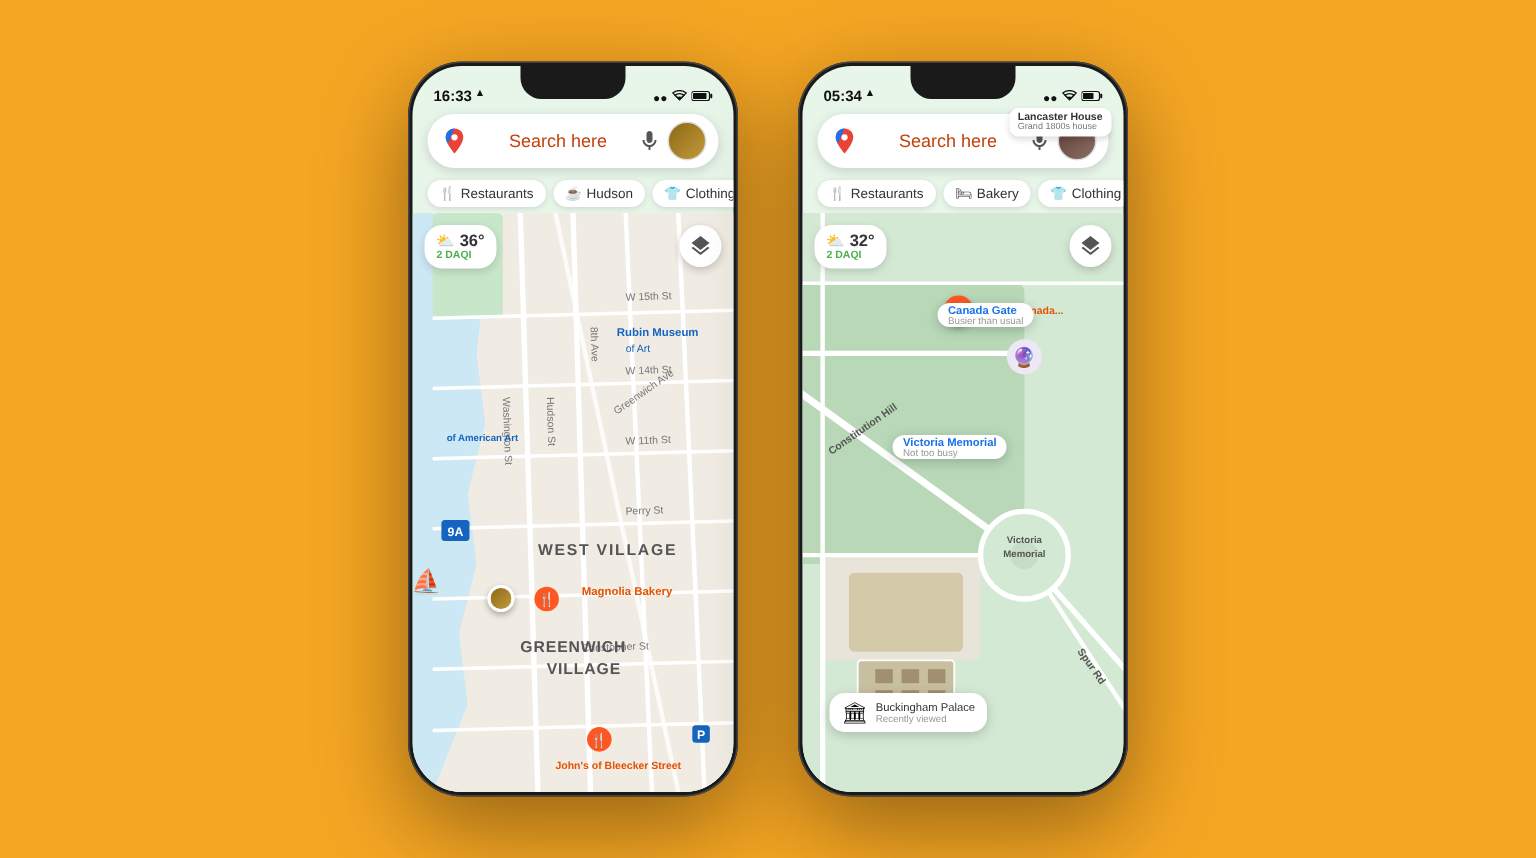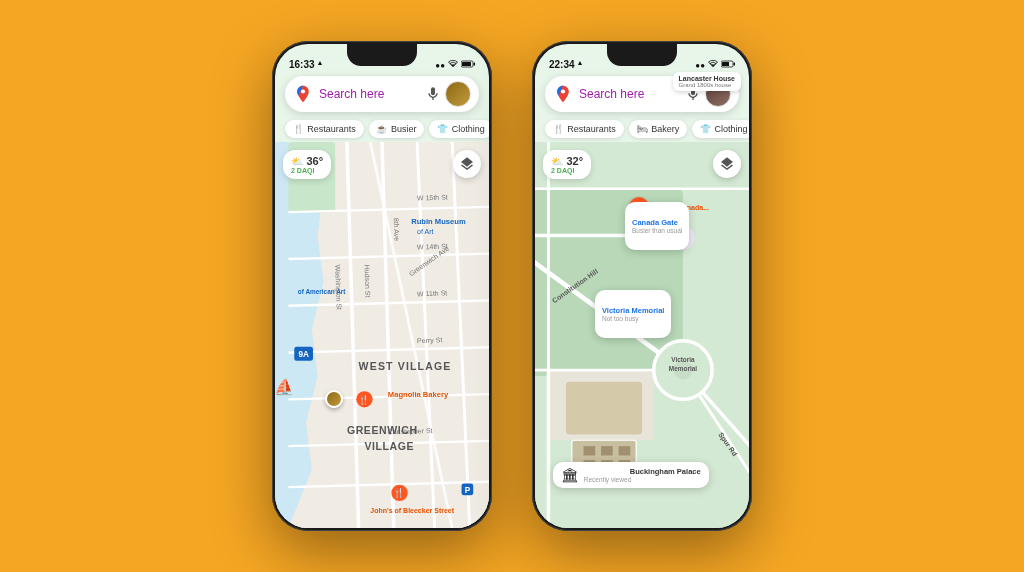--- a/index.html
+++ b/index.html
@@ -97,22 +97,23 @@
 
     .google-maps-logo {
       width: 20px;
       height: 20px;
       flex-shrink: 0;
     }
 
     .search-text {
       flex: 1;
       font-size: 12px;
-      color: #a21caf;
+      color: #c2410c;
       margin-left: 6px;
+      text-align: center;
     }
 
     .mic-icon {
       width: 16px;
       height: 16px;
       color: #555;
       flex-shrink: 0;
     }
 
     .avatar {
@@ -206,21 +207,21 @@
       justify-content: center;
       box-shadow: 0 2px 6px rgba(0,0,0,0.2);
       font-size: 14px;
     }
 
     
     .poi-card {
       position: absolute;
       background: white;
       border-radius: 10px;
-      padding: 16px 7px;
+      padding: 0 7px;
       box-shadow: 0 2px 8px rgba(0,0,0,0.2);
       font-size: 7px;
     }
 
     .poi-card-title {
       font-weight: 700;
       color: #1a73e8;
       font-size: 7.5px;
     }
 
@@ -301,21 +302,21 @@
       <div class="avatar" style="background: linear-gradient(135deg, #8B6914, #C49A3C);"></div>
     </div>
 
     <div class="category-pills">
       <div class="pill">
         <span>🍴</span>
         <span>Restaurants</span>
       </div>
       <div class="pill">
         <span>☕</span>
-        <span>Busier</span>
+        <span>Hudson</span>
       </div>
       <div class="pill">
         <span>👕</span>
         <span>Clothing</span>
       </div>
 
     </div>
 
     <div class="map-area">
       <svg class="map-svg" viewBox="0 0 220 330" preserveAspectRatio="xMidYMid slice">
@@ -400,21 +401,21 @@
     </div>
   </div>
 </div>
 
 <div class="phone">
   <div class="phone-inner">
     <div class="notch"></div>
 
     <div class="status-bar">
       <span class="status-time">
-        <span>22:34</span>
+        <span>05:34</span>
         <span style="font-size:7px;">▲</span>
       </span>
       <span class="status-icons">
         <span>●●</span>
         <span>
           <svg width="10" height="8" viewBox="0 0 10 8">
               <path d="M5 6.5 L6.5 5 A2 2 0 0 0 3.5 5Z" fill="#111"></path>
               <path d="M5 6.5 L8 3.5 A4.5 4.5 0 0 0 2 3.5Z" fill="none" stroke="#111" stroke-width="0.8"></path>
               <path d="M5 6.5 L9.5 2 A7 7 0 0 0 0.5 2Z" fill="none" stroke="#111" stroke-width="0.8"></path>
             </svg>
@@ -534,21 +535,21 @@
       
       <div class="poi-card" style="top:148px;left:60px;">
         <div class="poi-card-title">Victoria Memorial</div>
         <div class="poi-card-sub">Not too busy</div>
       </div>
 
       
       <div class="palace-card" style="bottom:40px;left:18px;">
         <div class="palace-icon">🏛</div>
         <div>
-          <div style="font-weight:700;font-size:7.5px;color:#333;margin-left:46px;">Buckingham Palace</div>
+          <div style="font-weight:400;font-size:7.5px;color:#333;">Buckingham Palace</div>
           <div style="font-size:6.5px;color:#999;">Recently viewed</div>
         </div>
       </div>
 
       
       <div class="layers-btn">
         <svg width="16" height="16" viewBox="0 0 24 24">
           <path d="M11.99 18.54l-7.37-5.73L3 14.07l9 7 9-7-1.63-1.27-7.38 5.74zM12 16l7.36-5.73L21 9l-9-7-9 7 1.63 1.27L12 16z" fill="#555"></path>
         </svg>
       </div>

